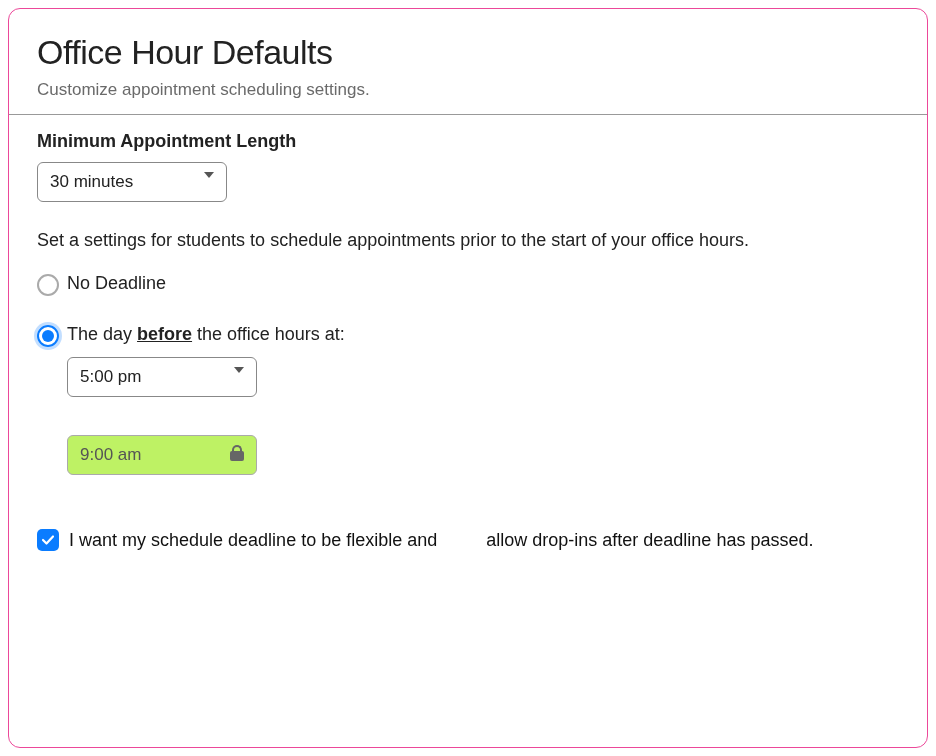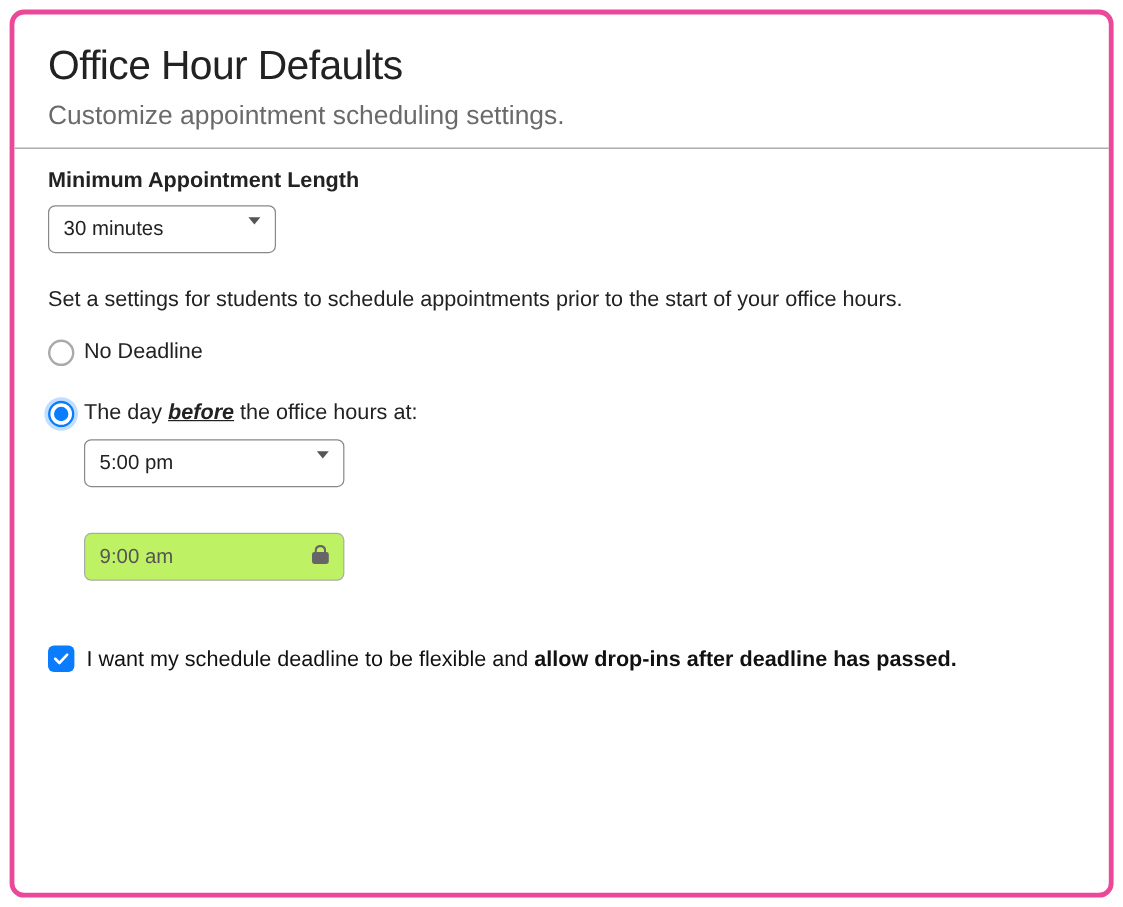--- a/index.html
+++ b/index.html
@@ -6,40 +6,40 @@
       box-sizing: border-box;
       margin: 0;
       padding: 0;
     }
     body {
       font-family: -apple-system, BlinkMacSystemFont, "Segoe UI", Helvetica, Arial, sans-serif;
       background: #fff;
       padding: 8px;
     }
     .card {
-      border: 4px solid #ec4899;
+      border: 1px solid #ec4899;
       border-radius: 12px;
       width: 920px;
       min-height: 740px;
       background: #fff;
       overflow: hidden;
     }
     .header {
       padding: 24px 28px 14px 28px;
       border-bottom: 1px solid #999;
     }
     .title {
       font-size: 34px;
       font-weight: 400;
       color: #222;
       letter-spacing: -0.5px;
       margin-bottom: 8px;
     }
     .subtitle {
-      font-size: 22px;
+      font-size: 17px;
       color: #6a6a6a;
     }
     .content {
       padding: 16px 28px 28px 28px;
     }
     .section-label {
       font-size: 18px;
       font-weight: 700;
       color: #222;
       margin-bottom: 10px;
@@ -56,21 +56,21 @@
       border-radius: 6px;
       background: #fff;
       padding: 9px 12px;
       font-size: 17px;
       color: #222;
       width: 190px;
       cursor: pointer;
       margin-bottom: 28px;
     }
     .select-box.small {
-      width: 217px;
+      width: 190px;
       margin-bottom: 0;
     }
     .select-box.locked {
       background: #bef264;
       border-color: #aaa;
       color: #555;
       cursor: default;
     }
     .caret {
       width: 0;
@@ -122,21 +122,20 @@
       flex-direction: column;
       gap: 10px;
     }
     .radio-label {
       font-size: 18px;
       color: #222;
     }
     .underline-bold {
       font-weight: 700;
       text-decoration: underline;
-      font-style: italic;
     }
     .input-box {
       border: 1.5px solid #aaa;
       border-radius: 6px;
       background: #f0f0f0;
       padding: 9px 12px;
       font-size: 17px;
       color: #666;
       width: 155px;
     }
@@ -163,21 +162,22 @@
     .checkmark {
       color: #fff;
       font-size: 15px;
       font-weight: bold;
     }
     .checkbox-label {
       font-size: 18px;
       color: #111;
     }
     .bold {
-      font-weight: 700;
+      font-weight: 400;
+      margin-left: 44px;
     }
     .lock-icon {
       width: 14px;
       height: 16px;
       position: relative;
       display: inline-block;
     }
     .lock-icon::before {
       content: "";
       position: absolute;

